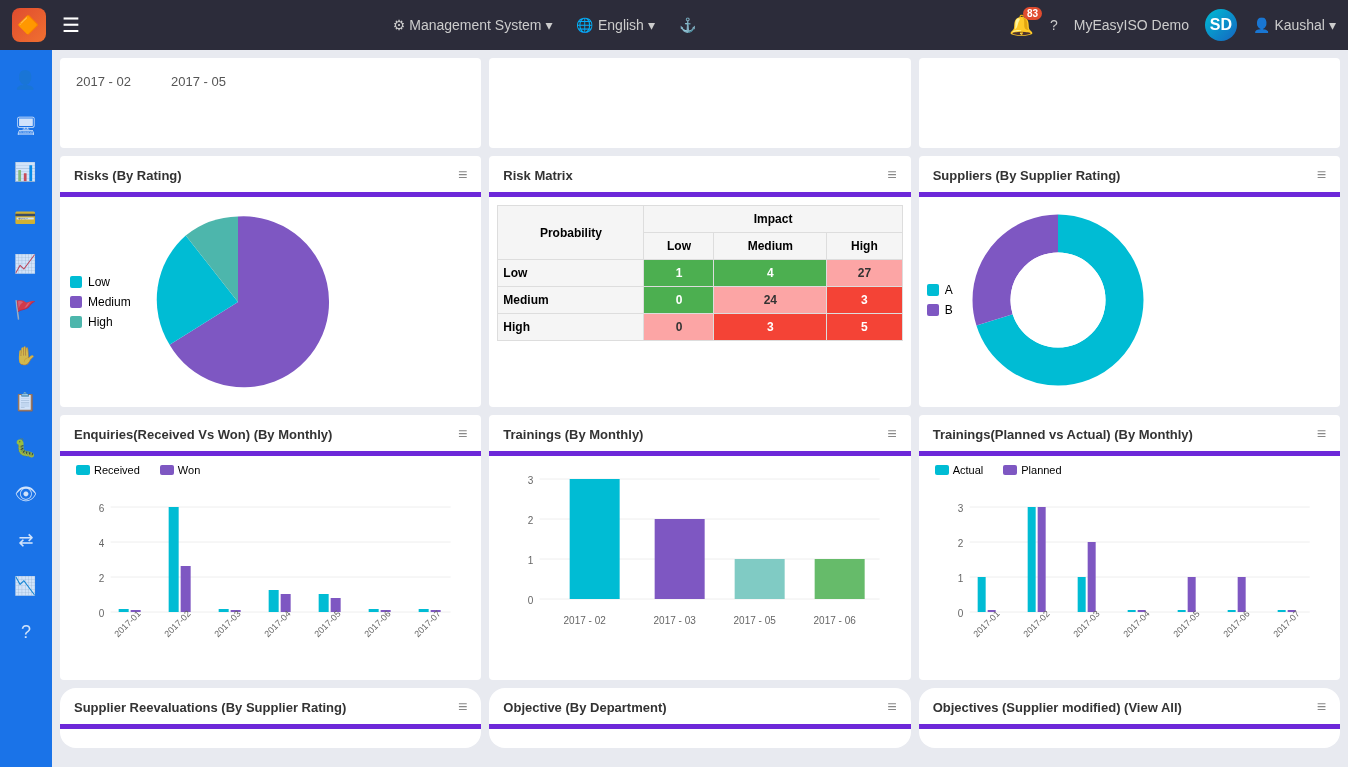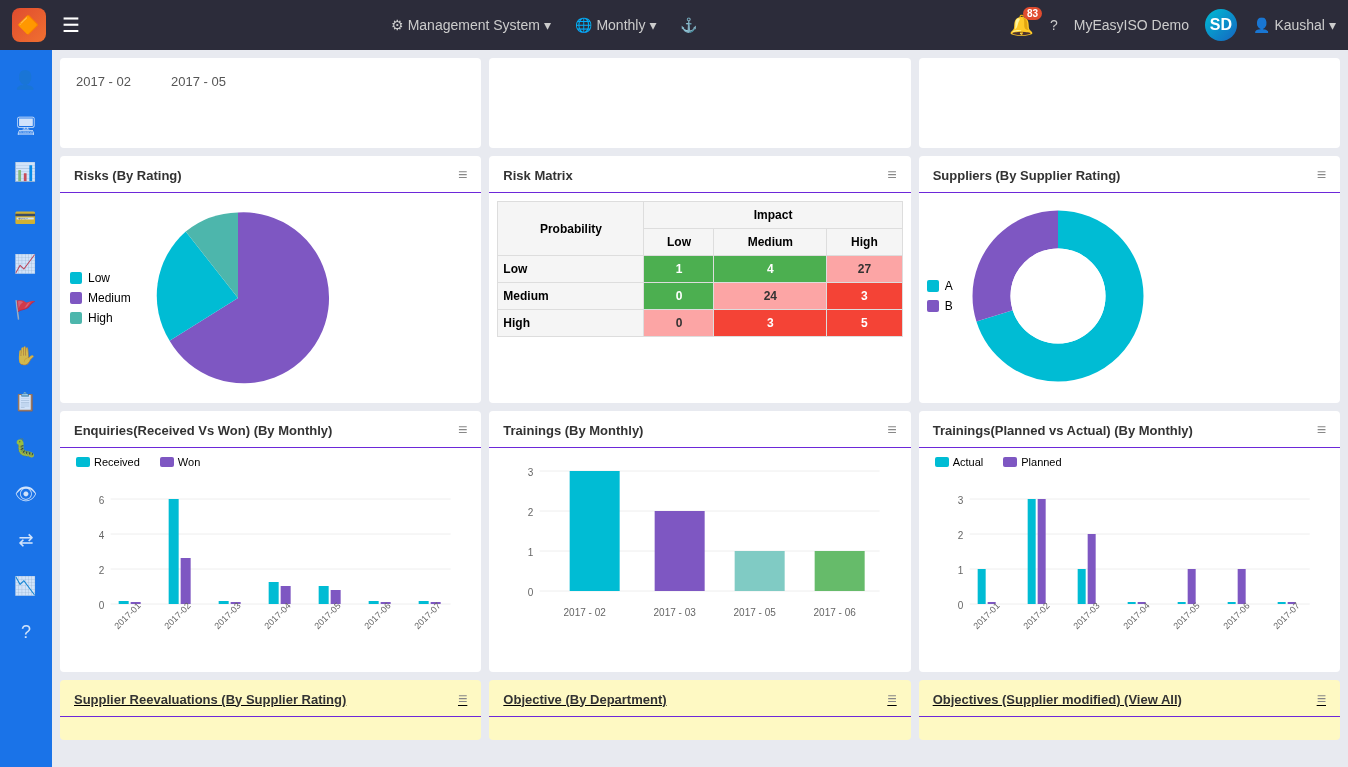--- a/index.html
+++ b/index.html
@@ -104,21 +104,21 @@
     .card {
       background: #fff;
       border-radius: 4px;
       overflow: hidden;
     }
     .card-header {
       display: flex;
       align-items: center;
       justify-content: space-between;
       padding: 10px 14px 8px;
-      border-bottom: 1px solid #6d28d9;
+      border-bottom: 5px solid #6d28d9;
       font-size: 13px;
       font-weight: 600;
       color: #333;
     }
     .card-header .menu-icon { color: #888; cursor: pointer; font-size: 16px; }
 
     
     .pie-container {
       display: flex;
       align-items: center;
@@ -151,25 +151,24 @@
     
     .bar-chart-area { padding: 8px 4px 4px; position: relative; }
 
     
     .bottom-row {
       display: grid;
       grid-template-columns: 1fr 1fr 1fr;
       gap: 8px;
     }
     .bottom-card {
-      background: #fef9c3;
-      border-radius: 4px;
+      background: #ffffff;
+      border-radius: 16px;
       overflow: hidden;
       min-height: 60px;
-      text-decoration: underline;
     }
 
     .chart-legend {
       display: flex; gap: 20px; flex-wrap: wrap;
       font-size: 11px; padding: 4px 8px;
     }
     .chart-legend-item { display: flex; align-items: center; gap: 4px; }
     .chart-legend-color { width: 14px; height: 10px; border-radius: 2px; }
   </style>
 </head>
@@ -182,21 +181,21 @@
   <div class="topnav-menu-icon">☰</div>
 
   <div class="topnav-center">
     <div class="topnav-item">
       <span style="font-size:14px;">⚙</span>
       <span>Management System</span>
       <span>▾</span>
     </div>
     <div class="topnav-item">
       <span style="font-size:14px;">🌐</span>
-      <span>Monthly</span>
+      <span>English</span>
       <span>▾</span>
     </div>
     <div class="topnav-item">
       <span>⚓</span>
     </div>
   </div>
 
   <div class="topnav-right">
     <div class="notif-badge">
       <span style="font-size:20px;">🔔</span>

